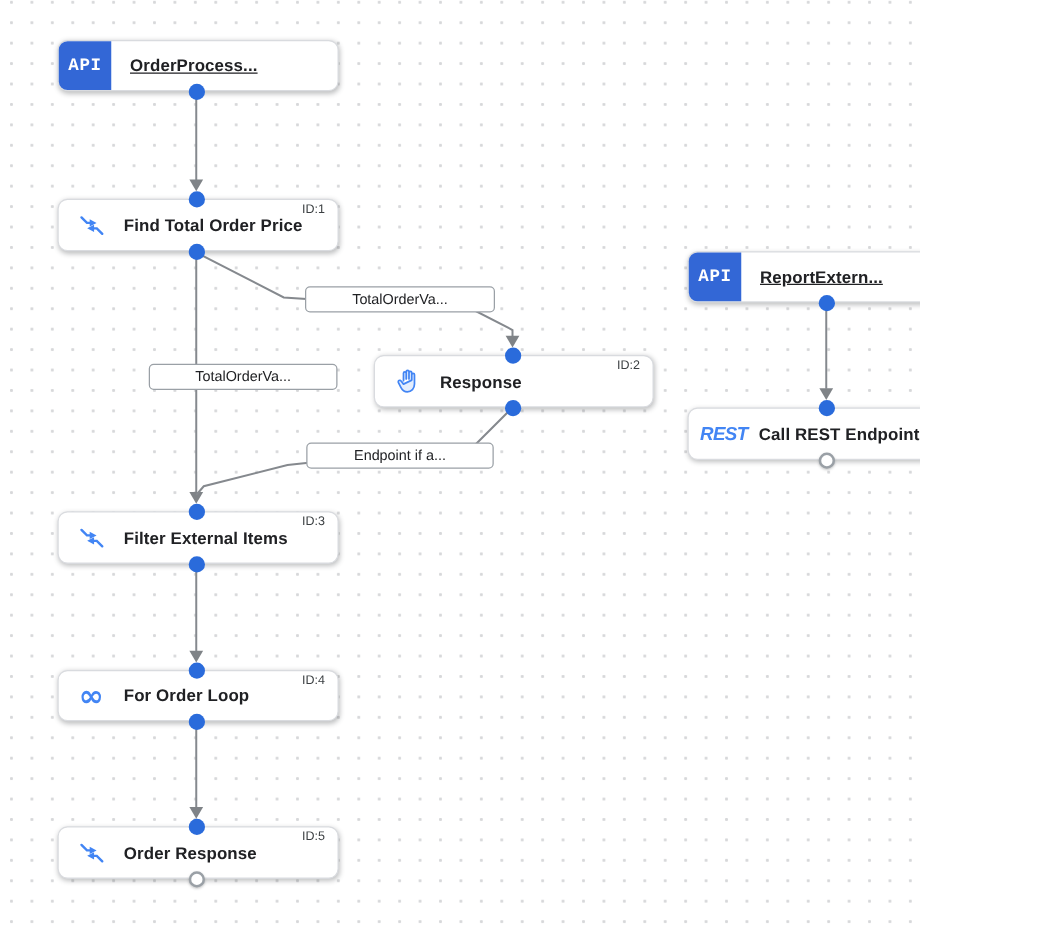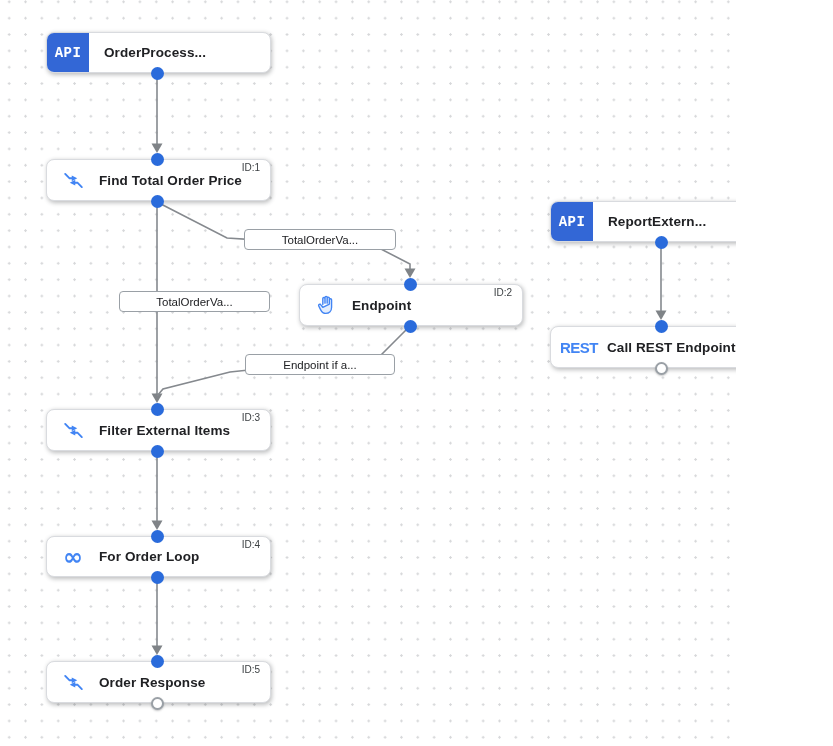--- a/index.html
+++ b/index.html
@@ -26,28 +26,28 @@
   .node .title { font-size: 13.5px; font-weight: 700; color: #202124; letter-spacing: 0.1px; white-space: nowrap; }
   .node .id-label { position: absolute; top: 2px; right: 10px; font-size: 10px; color: #3c4043; }
 
   .trigger-badge {
     width: 42px; height: 100%; flex: 0 0 42px;
     display: flex; align-items: center; justify-content: center;
     background: #3367d6; border-radius: 7px 0 0 7px;
     color: #fff; font-family: "Liberation Mono", monospace;
     font-weight: 700; font-size: 14px; letter-spacing: 0.5px;
   }
-  .trigger .title { margin-left: 15px; }
+  .trigger .title { margin-left: 15px; text-decoration: underline; }
 
   .task { padding-left: 14px; }
   .task .icon-box { width: 24px; height: 24px; display: flex; align-items: center; justify-content: center; flex: 0 0 24px; }
   .task .title { margin-left: 14px; }
   .infinity-glyph { color: #4285f4; font-size: 24px; font-weight: 700; line-height: 20px; font-family: "DejaVu Sans", sans-serif; }
   .rest-glyph { color: #4285f4; font-size: 15px; font-weight: 700; letter-spacing: -0.5px; font-family: "Liberation Sans", sans-serif; }
-  .task.rest-task .icon-box { width: 36px; flex-basis: 36px; margin-left: -4px; }
+  .task.rest-task .icon-box { width: 36px; flex-basis: 36px; margin-left: -4px; font-style: italic; }
   .task.rest-task .title { margin-left: 10px; }
 
   .port {
     position: absolute; z-index: 4; width: 13px; height: 13px; border-radius: 50%;
     background: #2a6bdb;
   }
   .port.hollow { background: #ffffff; border: 2px solid #9aa0a6; box-shadow: 0 1px 2px rgba(60,64,67,0.3); }
 
   .edge-label {
     position: absolute; z-index: 3; height: 21px;
@@ -101,21 +101,21 @@
     <span class="title">Find Total Order Price</span>
     <span class="id-label">ID:1</span>
   </div>
 
   <div class="node task" style="left:299px; top:284px; width:224px; height:42px;">
     <span class="icon-box">
       <svg width="22" height="22" viewBox="0 0 24 24">
         <path d="M8.5 11.5 V5 a1.2 1.2 0 0 1 2.4 0 V10 M10.9 10 V3.8 a1.2 1.2 0 0 1 2.4 0 V10 M13.3 10 V4.6 a1.2 1.2 0 0 1 2.4 0 V11 M15.7 11 V6.4 a1.2 1.2 0 0 1 2.4 0 V14.5 c0 3.8 -2.6 6.7 -6.3 6.7 c-2.8 0 -4.3 -1.3 -5.6 -3.9 L4.1 13.1 a1.3 1.3 0 0 1 2.3 -1.3 L8.5 14.5 Z" fill="#e3edfd" stroke="#4285f4" stroke-width="1.5" stroke-linejoin="round" stroke-linecap="round"></path>
       </svg>
     </span>
-    <span class="title">Endpoint</span>
+    <span class="title">Response</span>
     <span class="id-label">ID:2</span>
   </div>
 
   <div class="node task" style="left:46px; top:409px; width:225px; height:42px;">
     <span class="icon-box">
       <svg width="21" height="21" viewBox="0 0 24 24">
         <path d="M2.5 4.5 L7.5 9.5 H10.5" stroke="#4285f4" stroke-width="2.2" fill="none" stroke-linecap="round"></path>
         <path d="M10 6.2 L16.3 9.5 L10 12.8 Z" fill="#4285f4"></path>
         <path d="M21.5 19.5 L16.5 14.5 H13.5" stroke="#4285f4" stroke-width="2.2" fill="none" stroke-linecap="round"></path>
         <path d="M14 11.2 L7.7 14.5 L14 17.8 Z" fill="#4285f4"></path>

